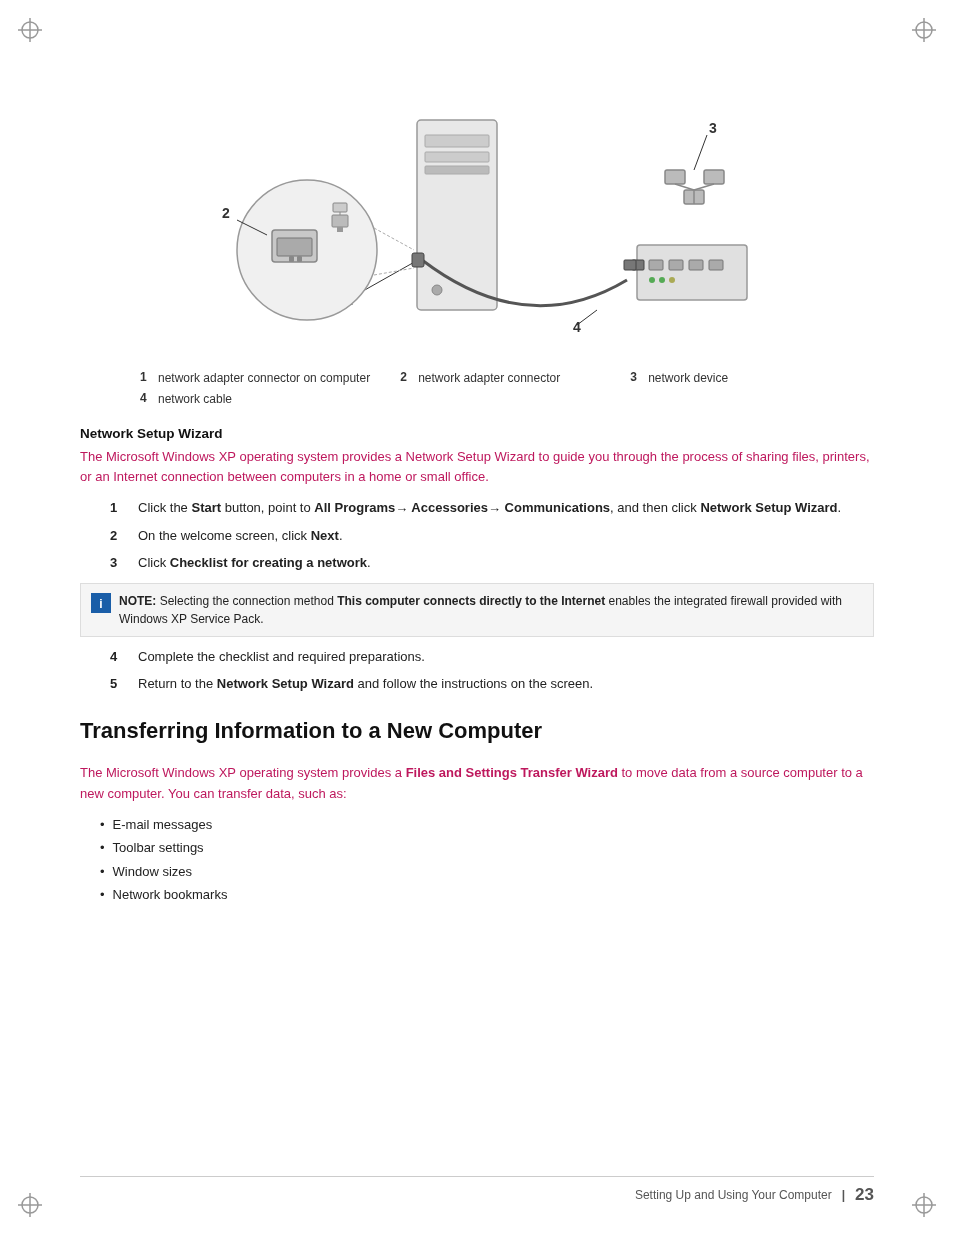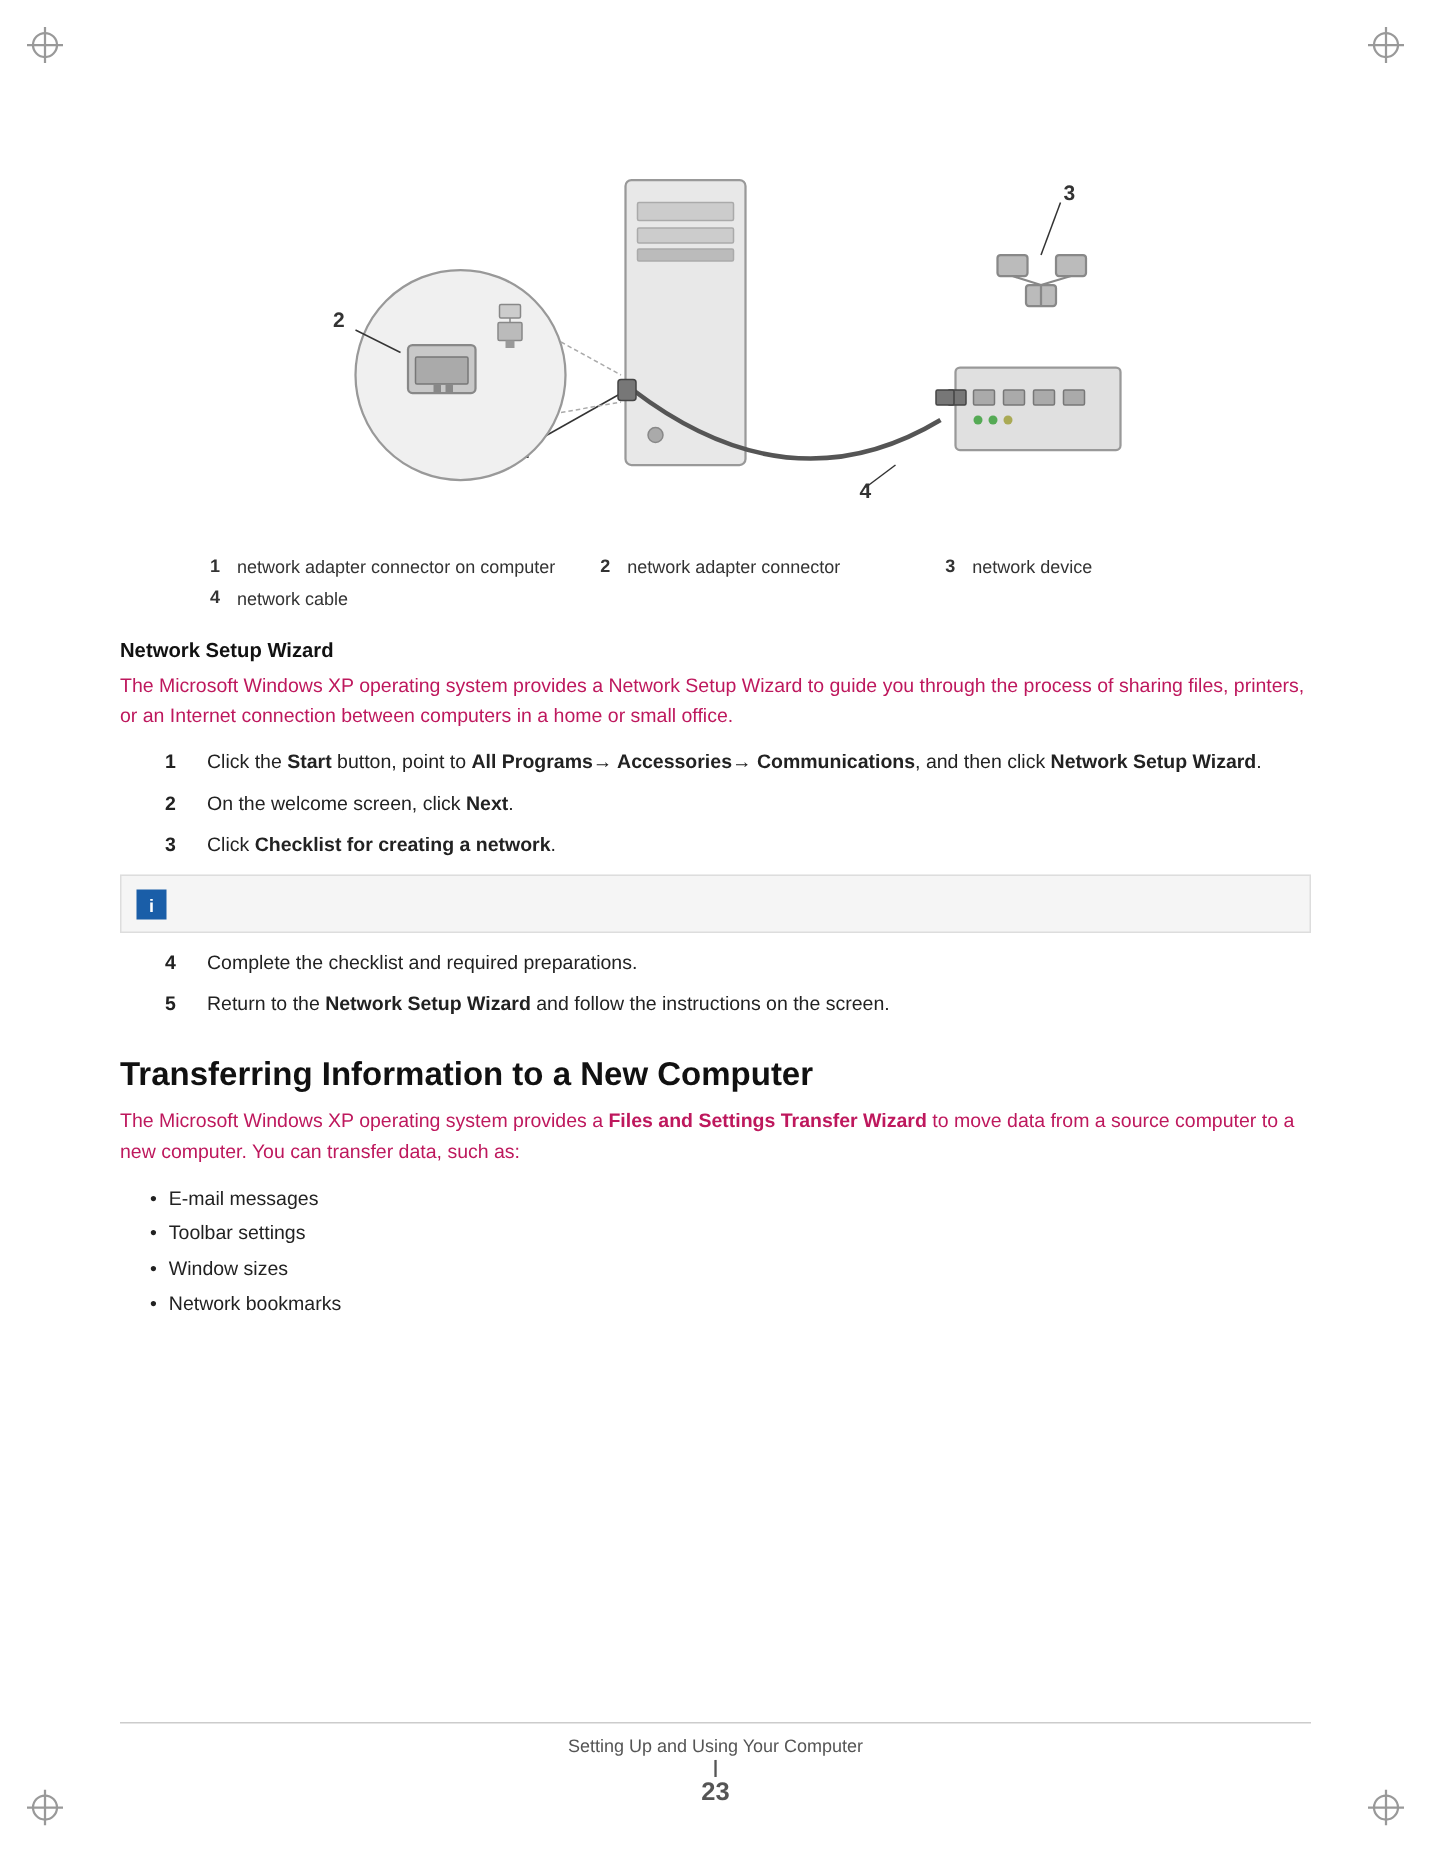--- a/index.html
+++ b/index.html
@@ -66,21 +66,21 @@
       font-weight: bold;
       color: #111;
       margin-bottom: 6px;
       margin-top: 0;
     }
 
     .section-heading-large {
       font-size: 22px;
       font-weight: bold;
       color: #111;
-      margin-bottom: 8px;
+      margin-bottom: 19px;
       margin-top: 24px;
       line-height: 1.2;
     }
 
     .body-text {
       font-size: 13px;
       line-height: 1.6;
       color: #be185d;
       margin-bottom: 10px;
     }
@@ -156,21 +156,20 @@
       bottom: 30px;
       left: 80px;
       right: 80px;
       display: flex;
       justify-content: flex-end;
       align-items: center;
       font-size: 12px;
       color: #555;
       border-top: 1px solid #ccc;
       padding-top: 8px;
-      flex-direction: column;
     }
     .footer-separator {
       margin: 0 10px;
       font-weight: bold;
     }
     .footer-page {
       font-weight: bold;
       font-size: 17px;
     }
 
@@ -335,20 +334,24 @@
         <span class="item-text">Click <span class="bold">Checklist for creating a network</span>.</span>
       </div>
     </div>
 
     <div class="note-box">
       <div class="note-icon">
         <svg width="18" height="18" viewBox="0 0 18 18">
           <rect width="18" height="18" fill="#1a5ea8"></rect>
           <text x="9" y="14" font-size="12" font-weight="bold" fill="white" text-anchor="middle">i</text>
         </svg>
+      </div>
+      <div class="note-text">
+        <span class="note-label">NOTE:</span>
+        <span> Selecting the connection method <span class="bold">This computer connects directly to the Internet</span> enables the integrated firewall provided with Windows XP Service Pack.</span>
       </div>
     </div>
 
     <div class="numbered-list">
 
       <div class="numbered-item">
         <span class="num bold">4</span>
         <span class="item-text">Complete the checklist and required preparations.</span>
       </div>
 

